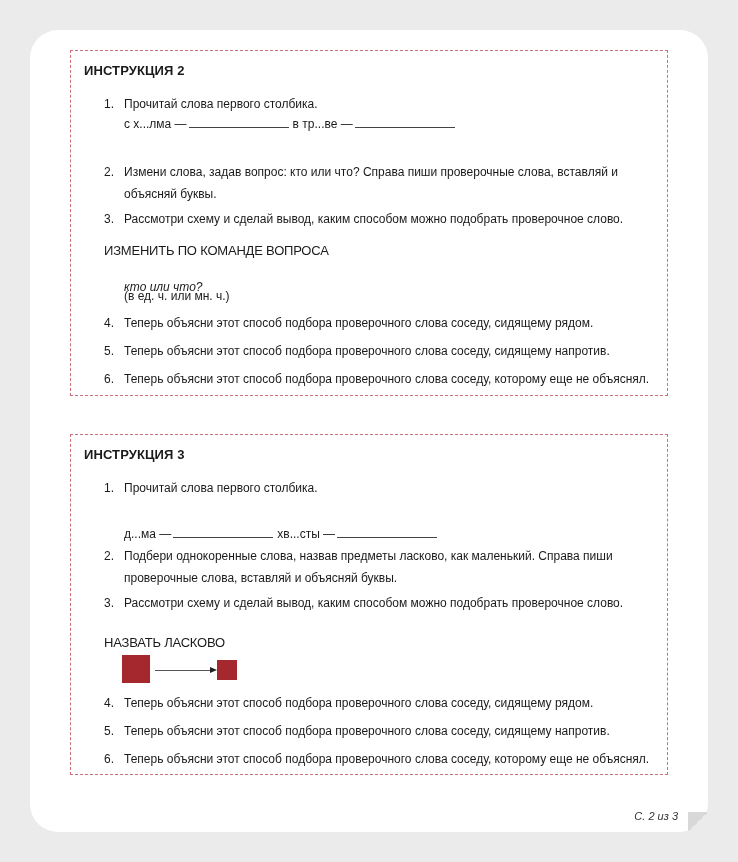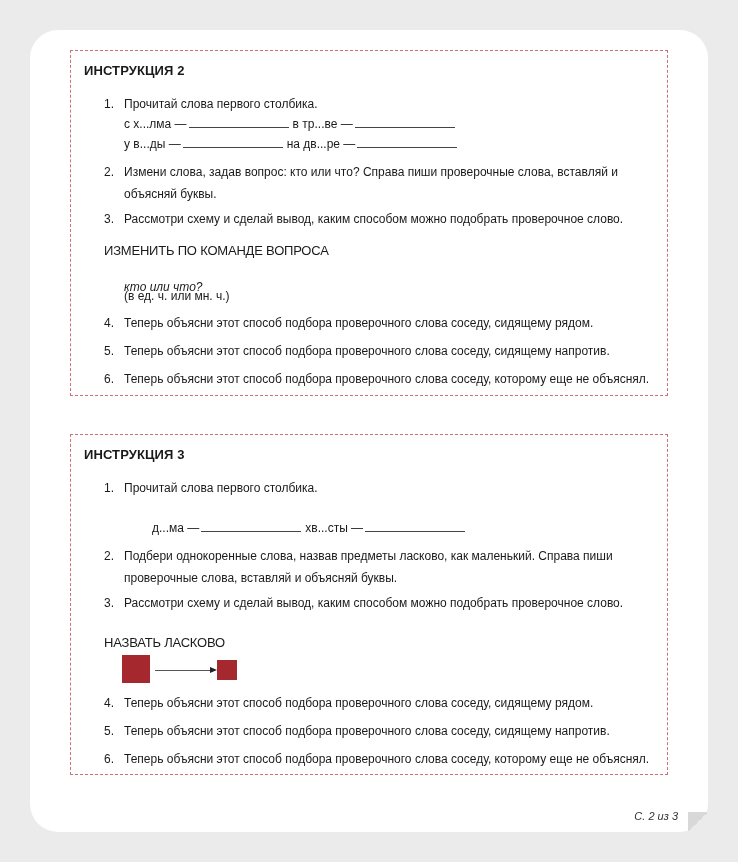--- a/index.html
+++ b/index.html
@@ -115,23 +115,20 @@
   <div class="box box1">
     <div class="box-title">ИНСТРУКЦИЯ 2</div>
 
     <div class="item" style="top:42px;">
       <span class="num">1.</span>
       <span class="txt">Прочитай слова первого столбика.</span>
     </div>
     <div class="fillrow" style="top:63px;">
       <span>с х...лма —</span><span class="blank"></span><span>в тр...ве —</span><span class="blank"></span>
     </div>
-    <div class="fillrow" style="top:83px;">
-      <span>у в...ды —</span><span class="blank"></span><span>на дв...ре —</span><span class="blank"></span>
-    </div>
 
     <div class="item" style="top:110px;">
       <span class="num">2.</span>
       <span class="txt">Измени слова, задав вопрос: кто или что? Справа пиши проверочные слова, вставляй и объясняй буквы.</span>
     </div>
     <div class="item" style="top:157px;">
       <span class="num">3.</span>
       <span class="txt">Рассмотри схему и сделай вывод, каким способом можно подобрать проверочное слово.</span>
     </div>
 
@@ -153,21 +150,21 @@
     </div>
   </div>
 
   <div class="box box2">
     <div class="box-title">ИНСТРУКЦИЯ 3</div>
 
     <div class="item" style="top:42px;">
       <span class="num">1.</span>
       <span class="txt">Прочитай слова первого столбика.</span>
     </div>
-    <div class="fillrow" style="top:83px;margin-left:28px;">
+    <div class="fillrow" style="top:89px;">
       <span>д...ма —</span><span class="blank"></span><span>хв...сты —</span><span class="blank"></span>
     </div>
 
     <div class="item" style="top:110px;">
       <span class="num">2.</span>
       <span class="txt">Подбери однокоренные слова, назвав предметы ласково, как маленький. Справа пиши проверочные слова, вставляй и объясняй буквы.</span>
     </div>
     <div class="item" style="top:157px;">
       <span class="num">3.</span>
       <span class="txt">Рассмотри схему и сделай вывод, каким способом можно подобрать проверочное слово.</span>

